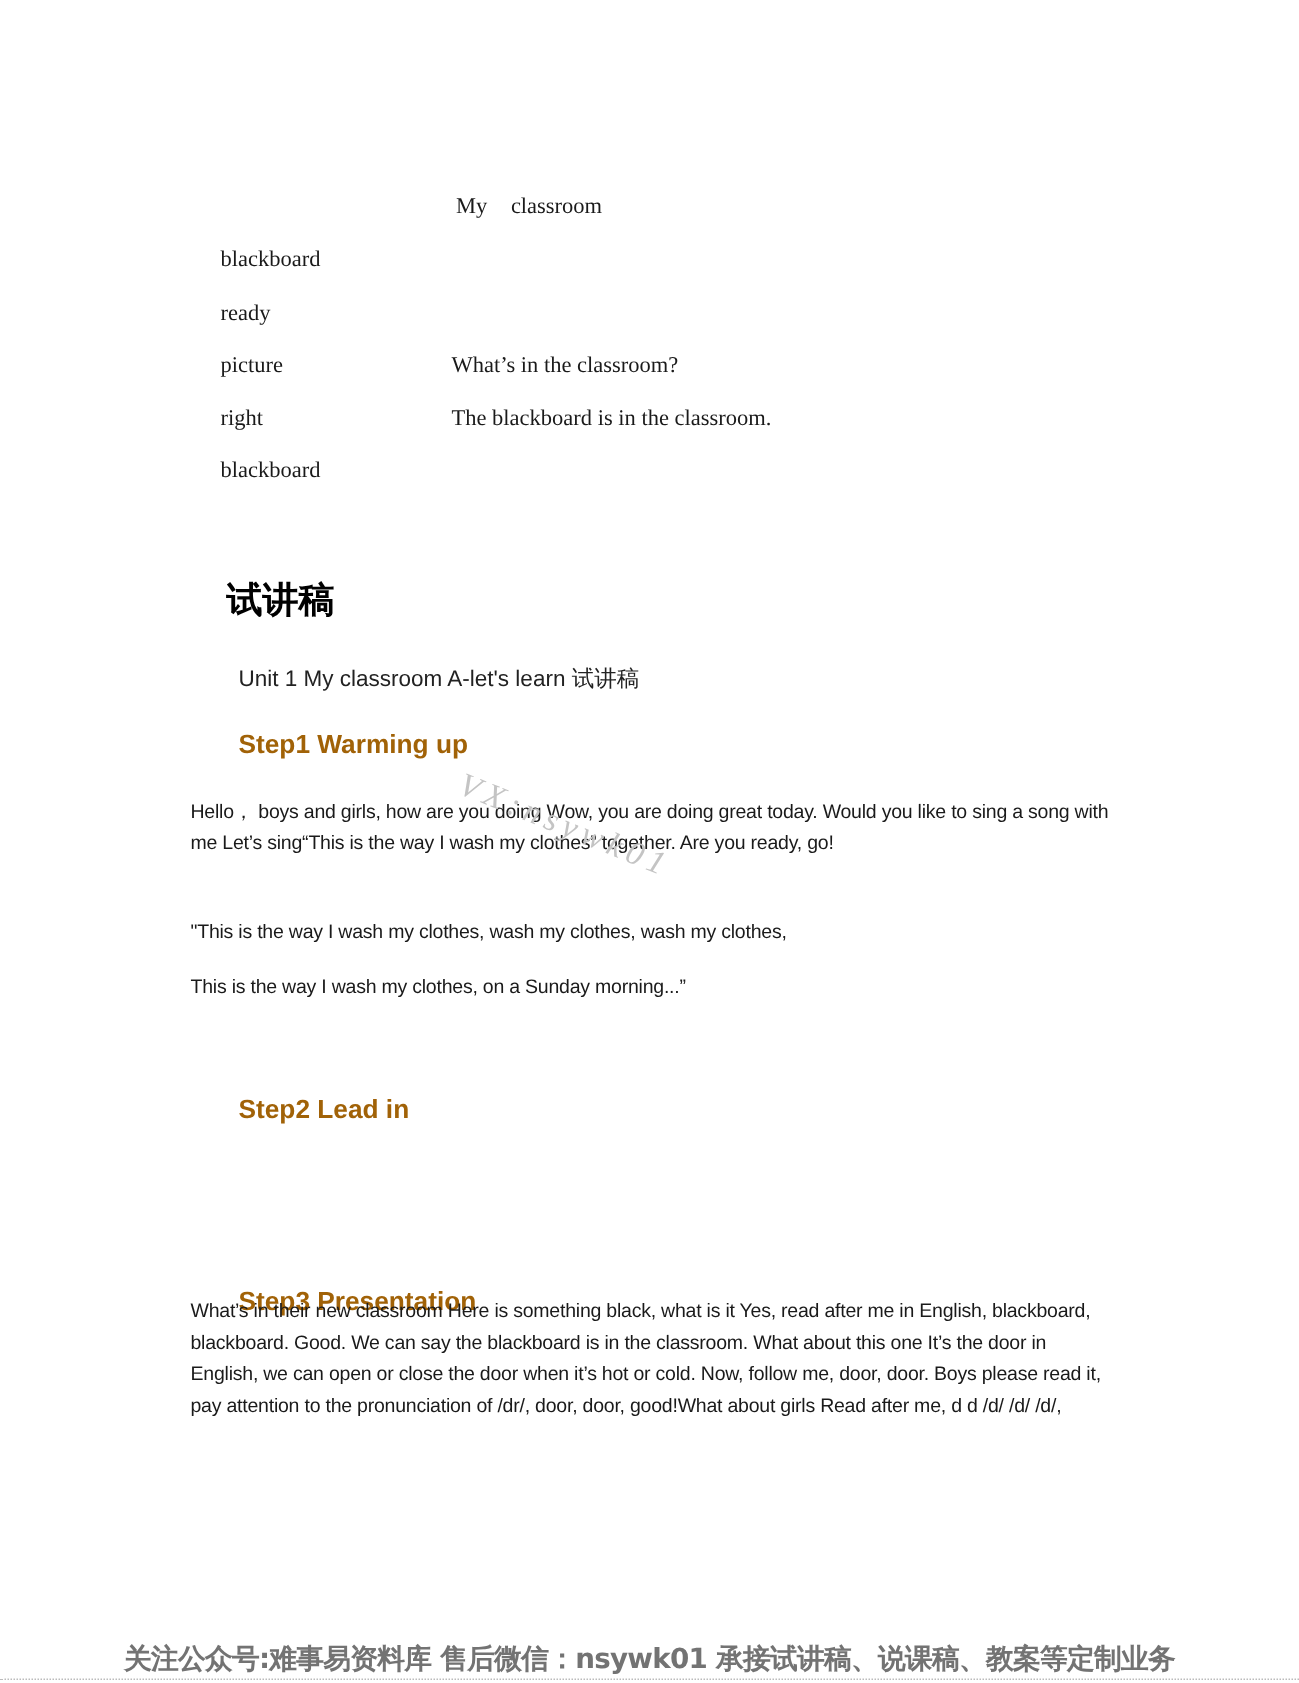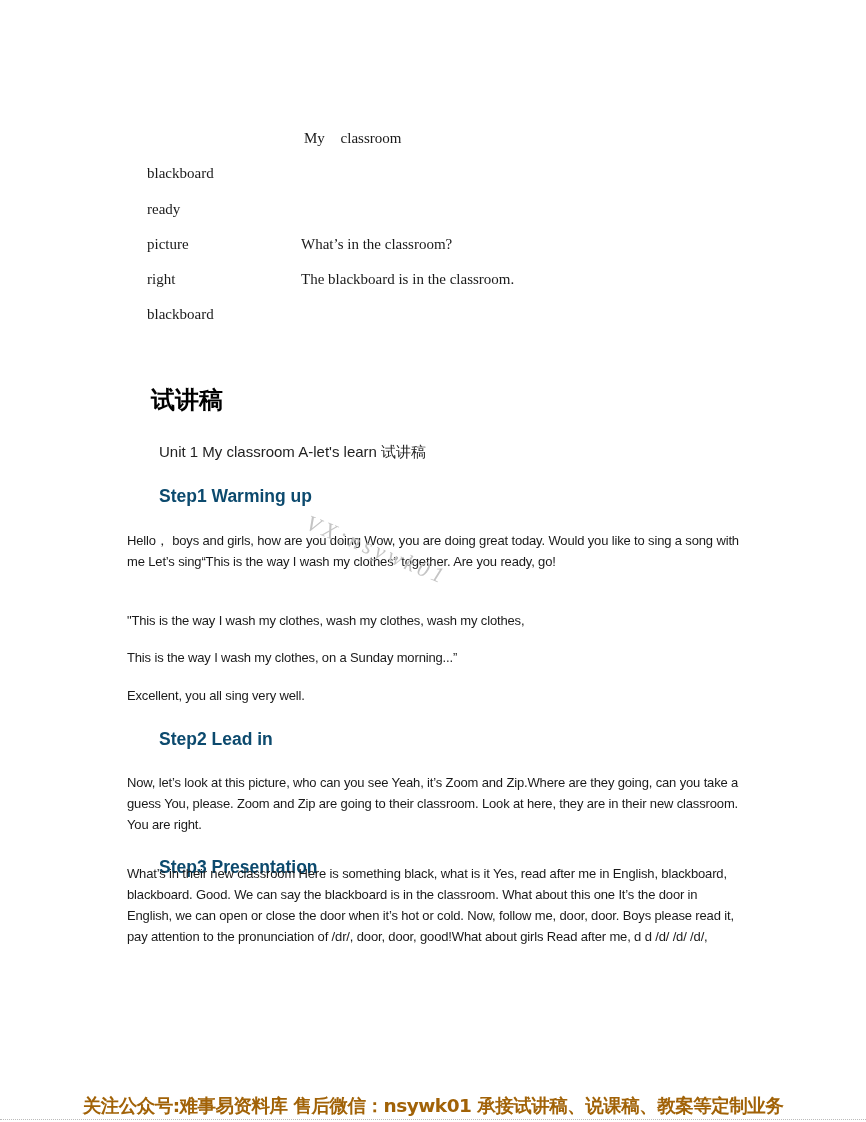--- a/index.html
+++ b/index.html
@@ -6,25 +6,25 @@
     body { width: 866px; height: 1122px; position: relative; overflow: hidden; color: #111; }
     .page { position: absolute; left: 0; top: 0; width: 866px; height: 1122px; }
     .serif { font-family: "Liberation Serif", "DejaVu Serif", serif; font-size: 15px; color: #1a1a1a; }
     .sans { font-family: "Liberation Sans", "DejaVu Sans", sans-serif; margin-left: 32px; }
     .abs { position: absolute; white-space: nowrap; }
     .vocab-title { left: 304px; top: 130px; word-spacing: 12px; }
     .vocab-word { left: 147px; }
     .vocab-sentence { left: 301px; text-align: right; }
     .h1 { left: 127px; top: 384px; font-family: "DejaVu Sans", sans-serif; font-size: 24px; font-weight: bold; color: #000; margin-left: 24px; }
     .subtitle { left: 127px; top: 443px; font-size: 15px; color: #222; }
-    .h2 { left: 127px; font-size: 17.5px; font-weight: bold; color: #0c4a6e; }
+    .h2 { left: 127px; font-size: 17.5px; font-weight: bold; color: #a16207; }
     .para { position: absolute; left: 127px; width: 615px; font-family: "Liberation Sans", "DejaVu Sans", sans-serif; font-size: 13px; line-height: 21px; color: #1a1a1a; letter-spacing: -0.15px; }
     .para p { margin: 0; }
     .watermark { position: absolute; left: 312px; top: 510px; font-family: "Liberation Serif", serif; font-style: italic; font-size: 22px; color: #c4c4c4; transform: rotate(22deg); transform-origin: left top; letter-spacing: 4px; pointer-events: none; }
-    .footer { position: absolute; left: 0; top: 1093px; width: 866px; height: 29px; text-align: center; font-family: "DejaVu Sans", sans-serif; font-weight: bold; font-size: 18.5px; color: #a16207; white-space: nowrap; letter-spacing: -0.5px; }
+    .footer { position: absolute; left: 0; top: 1093px; width: 866px; height: 29px; text-align: center; font-family: "DejaVu Sans", sans-serif; font-weight: bold; font-size: 18.5px; color: #737373; white-space: nowrap; letter-spacing: -0.5px; }
     .footer-line { position: absolute; left: 0; top: 1119px; width: 866px; height: 1px; border-top: 1px dotted #bbb; }
   </style>
 </head>
 <body>
 
 <div class="page">
 
   <div>
     <div class="abs serif vocab-title">My    classroom</div>
     <div class="abs serif vocab-word" style="top:165px">blackboard</div>
@@ -42,28 +42,22 @@
   <div class="abs sans h2" style="top:486px">Step1 Warming up</div>
   <div class="para" style="top:530px">
     <p>Hello， boys and girls, how are you doing Wow, you are doing great today. Would you like to sing a song with me Let’s sing“This is the way I wash my clothes” together. Are you ready, go!</p>
   </div>
   <div class="para" style="top:610px">
     <p>"This is the way I wash my clothes, wash my clothes, wash my clothes,</p>
   </div>
   <div class="para" style="top:647px">
     <p>This is the way I wash my clothes, on a Sunday morning...”</p>
   </div>
-  <div class="para" style="top:685px">
-    <p>Excellent, you all sing very well.</p>
-  </div>
 
   <div class="abs sans h2" style="top:729px">Step2 Lead in</div>
-  <div class="para" style="top:772px">
-    <p>Now, let’s look at this picture, who can you see Yeah, it’s Zoom and Zip.Where are they going, can you take a guess You, please. Zoom and Zip are going to their classroom. Look at here, they are in their new classroom. You are right.</p>
-  </div>
 
   <div class="abs sans h2" style="top:857px">Step3 Presentation</div>
   <div class="para" style="top:863px">
     <p>What’s in their new classroom Here is something black, what is it Yes, read after me in English, blackboard, blackboard. Good. We can say the blackboard is in the classroom. What about this one It’s the door in English, we can open or close the door when it’s hot or cold. Now, follow me, door, door. Boys please read it, pay attention to the pronunciation of /dr/, door, door, good!What about girls Read after me, d d /d/ /d/ /d/,</p>
   </div>
 
   <div class="watermark">VX:nsywk01</div>
 
   <div class="footer">关注公众号:难事易资料库  售后微信：nsywk01   承接试讲稿、说课稿、教案等定制业务</div>
   <div class="footer-line"></div>

